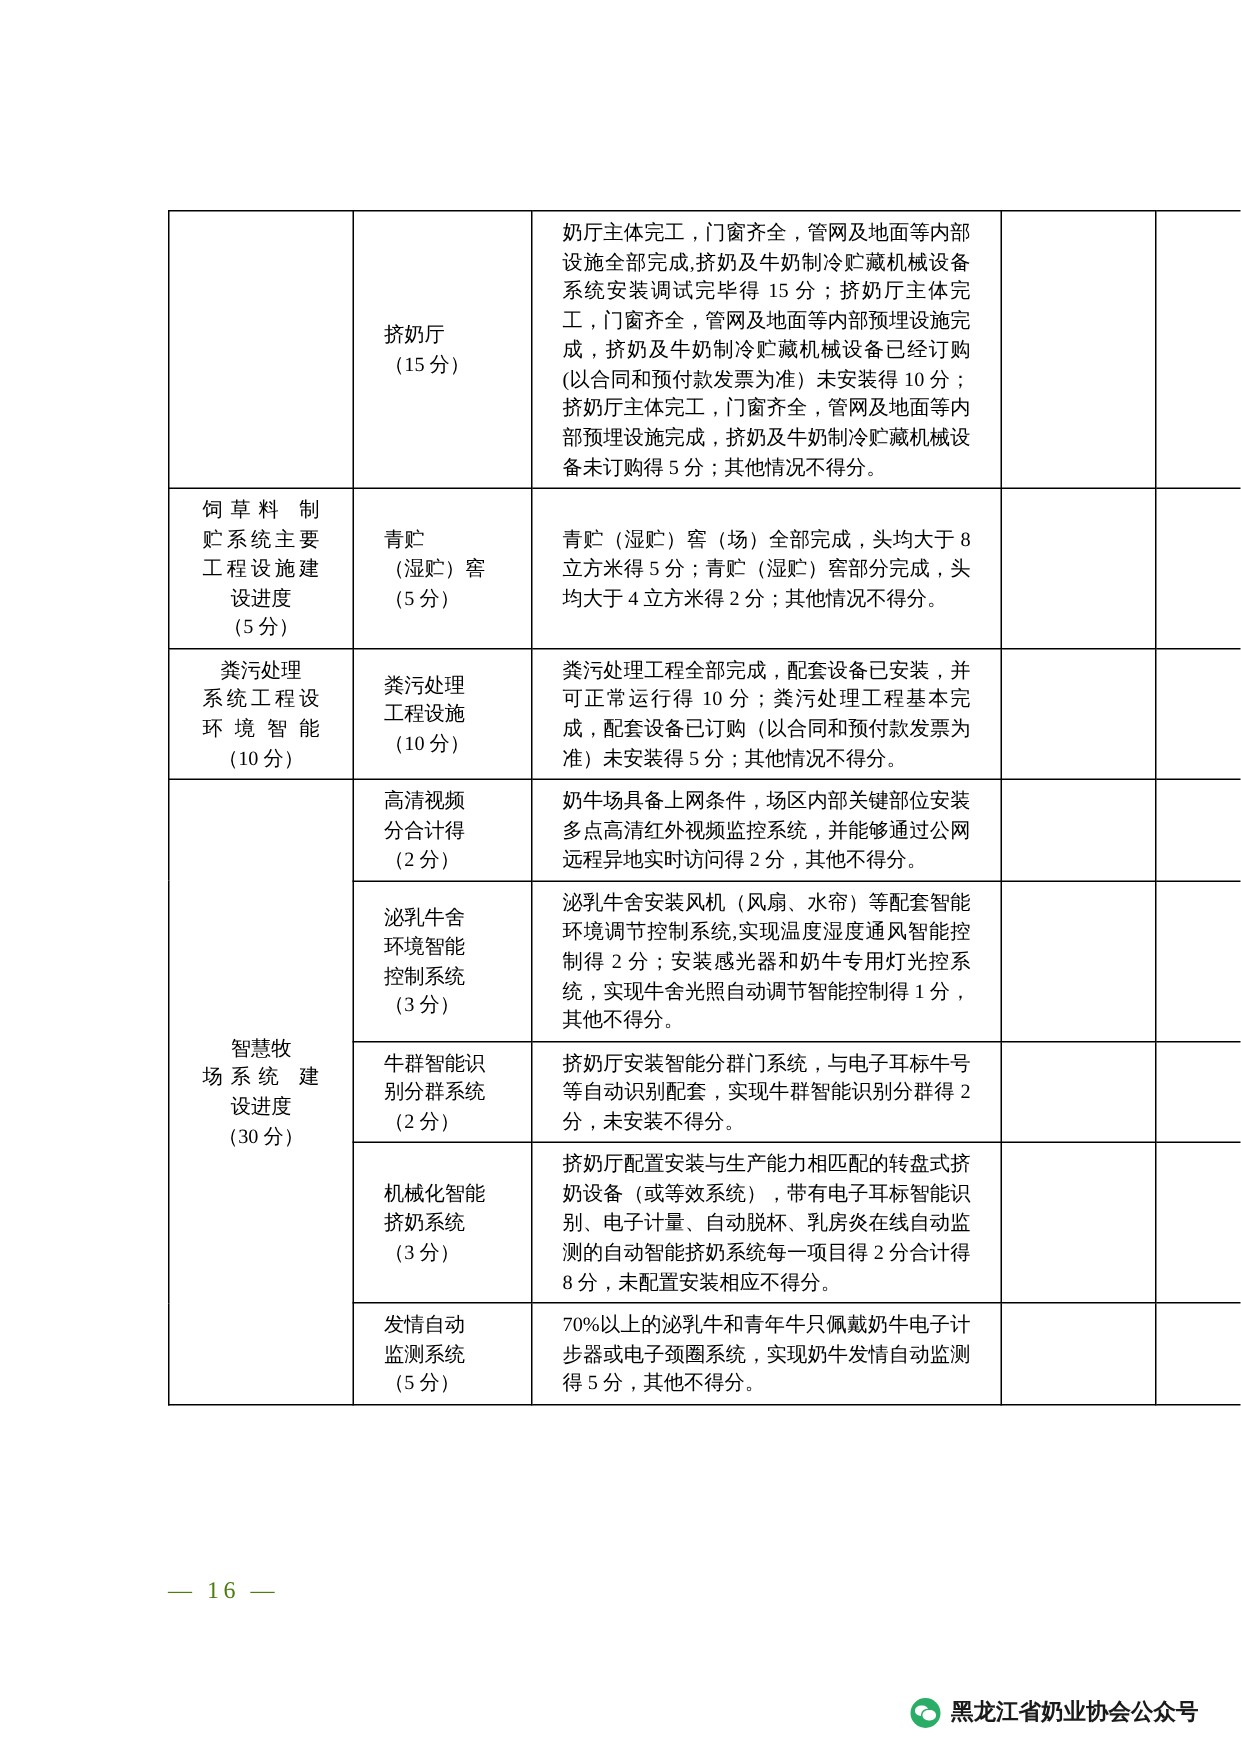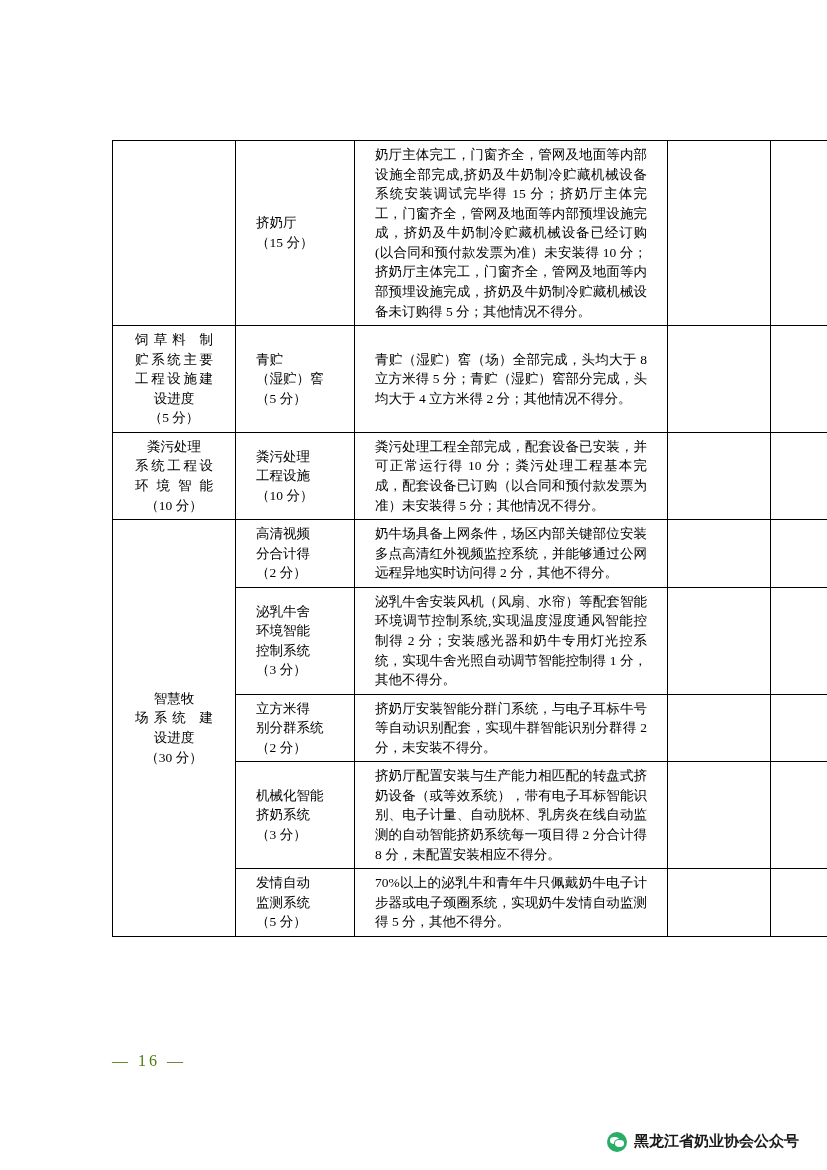--- a/index.html
+++ b/index.html
@@ -208,21 +208,21 @@
             <span class="item-line">控制系统</span>
             <span class="item-line">（3 分）</span>
           </td>
           <td class="col-desc">泌乳牛舍安装风机（风扇、水帘）等配套智能环境调节控制系统,实现温度湿度通风智能控制得 2 分；安装感光器和奶牛专用灯光控系统，实现牛舍光照自动调节智能控制得 1 分，其他不得分。</td>
           <td class="col-blank1"></td>
           <td class="col-blank2"></td>
         </tr>
 
         <tr>
           <td class="col-item">
-            <span class="item-line">立方米得</span>
+            <span class="item-line">牛群智能识</span>
             <span class="item-line">别分群系统</span>
             <span class="item-line">（2 分）</span>
           </td>
           <td class="col-desc">挤奶厅安装智能分群门系统，与电子耳标牛号等自动识别配套，实现牛群智能识别分群得 2 分，未安装不得分。</td>
           <td class="col-blank1"></td>
           <td class="col-blank2"></td>
         </tr>
 
         <tr>
           <td class="col-item">

